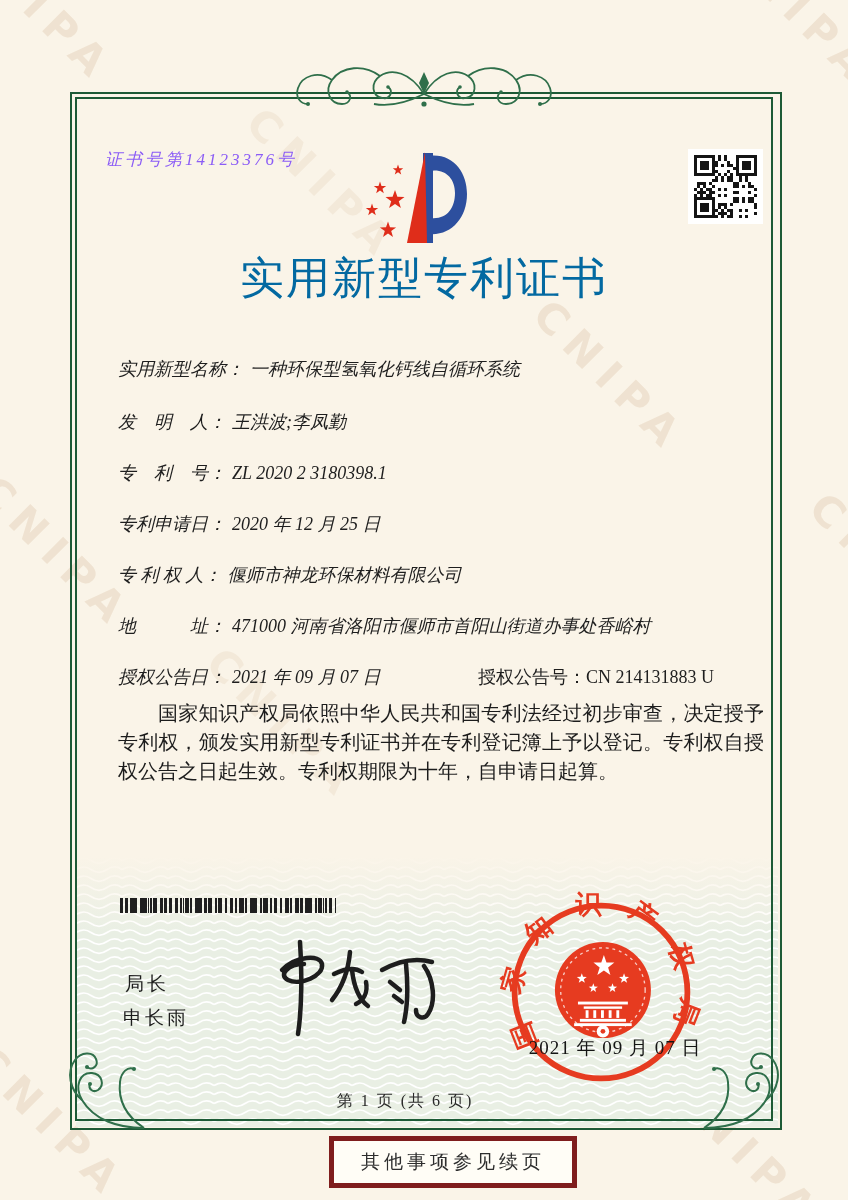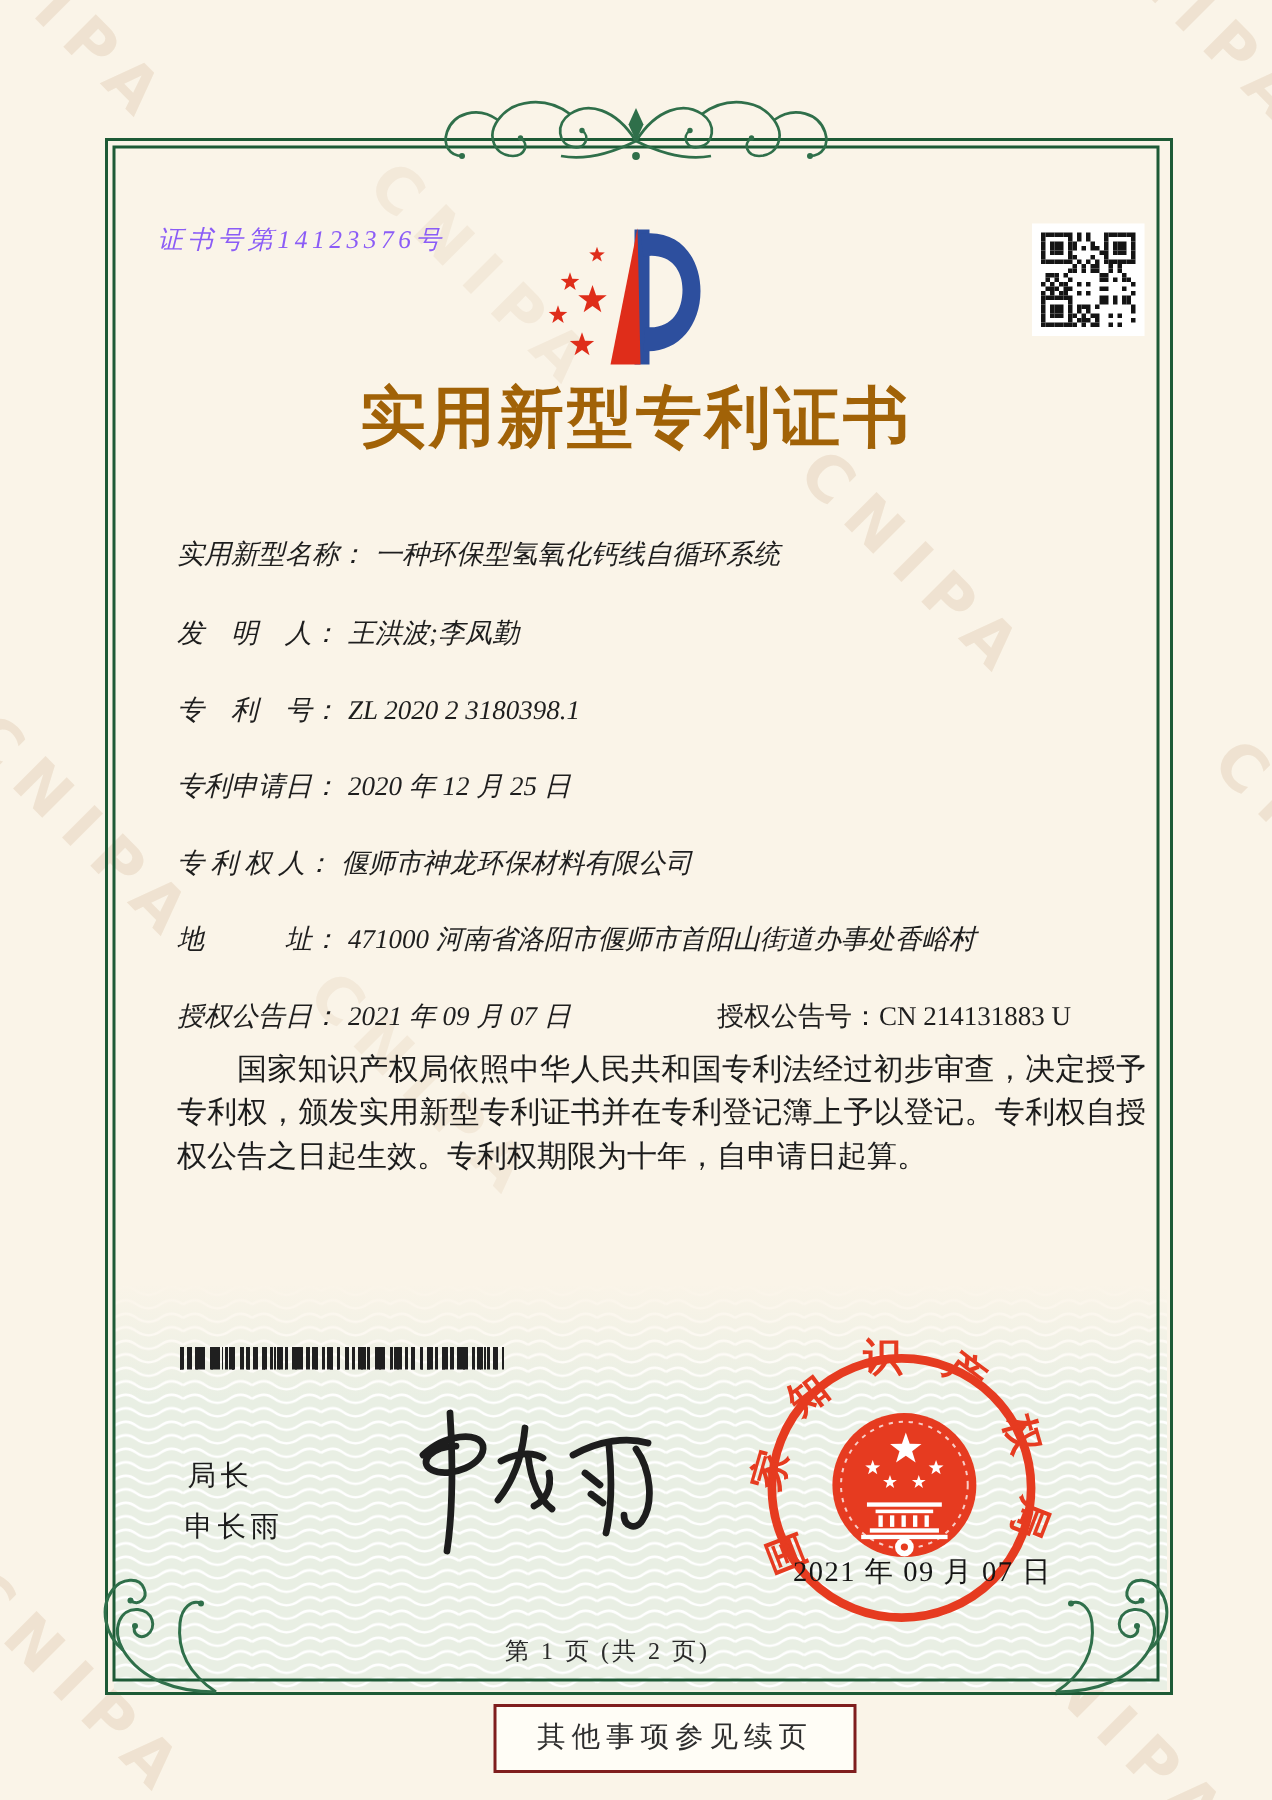--- a/index.html
+++ b/index.html
@@ -17,22 +17,22 @@
   .wave-panel{left:76px;top:856px;width:702px;height:271px;overflow:hidden;}
   .wave-fade{left:76px;top:856px;width:702px;height:78px;
              background:linear-gradient(#faf4e8,rgba(250,244,232,0));}
 
   
   .frame-outer{left:70px;top:92px;width:708px;height:1034px;border:2px solid #1d5a36;}
   .frame-inner{left:75px;top:97px;width:694px;height:1020px;border:2px solid #1d5a36;}
 
   .cert-no{left:105px;top:148px;font-size:17px;letter-spacing:3px;color:#8b5cf6;font-style:italic;}
 
-  .title{left:70px;top:249px;width:708px;text-align:center;font-size:44px;font-weight:bold;
-         letter-spacing:2px;color:#a16207;}
+  .title{left:70px;top:249px;width:708px;text-align:center;font-size:44px;font-weight:normal;
+         letter-spacing:2px;color:#0369a1;}
 
   .row{left:118px;font-size:18px;color:#1e1e1e;white-space:nowrap;font-style:italic;}
   .row .lab{display:inline-block;}
   .row .val{margin-left:6px;}
   .r0{top:357px}.r1{top:410px}.r2{top:461px}.r3{top:512px}.r4{top:563px}.r5{top:614px}.r6{top:665px}
   .grant2{left:450px;top:665px;font-size:18px;color:#1e1e1e;white-space:nowrap;margin-left:28px;}
 
   .paras{left:118px;top:699px;width:646px;font-size:20px;line-height:29px;text-align:justify;color:#1c1c1c;}
   .paras p{margin:0;text-indent:2em;}
 
@@ -45,21 +45,21 @@
   .director-label{left:125px;top:971px;font-size:19px;letter-spacing:3px;color:#1c1c1c;}
   .director-name{left:123px;top:1005px;font-size:19px;letter-spacing:3px;color:#1c1c1c;}
 
   .seal-date{left:515px;top:1035px;width:200px;text-align:center;font-size:19px;
              letter-spacing:1px;color:#151515;z-index:6;}
 
   .page-footer{left:70px;top:1091px;width:670px;text-align:center;font-size:16px;
                letter-spacing:2px;color:#2a2a2a;}
 
   .note-box{left:329px;top:1136px;width:238px;height:42px;background:#fffdf6;
-            border:2px solid #7f1d1d;line-height:42px;text-align:center;font-size:19px;
+            border:5px solid #7f1d1d;line-height:42px;text-align:center;font-size:19px;
             letter-spacing:4px;color:#2e2e2e;}
 
   .qr-box{left:688px;top:149px;width:75px;height:75px;background:#ffffff;padding:6px;box-sizing:border-box;}
   .qr-grid{display:grid;grid-template-columns:repeat(21,3px);grid-template-rows:repeat(21,3px);}
   .qr-grid i{display:block;}
   .qr-grid i.on{background:#141414;}
 
   svg{position:absolute;overflow:visible;}
 </style>
 </head>
@@ -666,14 +666,14 @@
       <rect x="14" y="21" width="3" height="8"></rect>
       <rect x="-24" y="30" width="48" height="3"></rect>
       <rect x="-30" y="34.5" width="60" height="3"></rect>
       <circle cx="0" cy="43" r="6.5"></circle>
       <circle cx="0" cy="43" r="2.5" fill="#e63b20"></circle>
     </g>
   </g>
 </svg>
 <div class="seal-date abs">2021 年 09 月 07 日</div>
 
-<div class="page-footer abs">第 1 页 (共 2 页)</div>
+<div class="page-footer abs">第 1 页 (共 6 页)</div>
 <div class="note-box abs">其他事项参见续页</div>
 
 </body></html>

